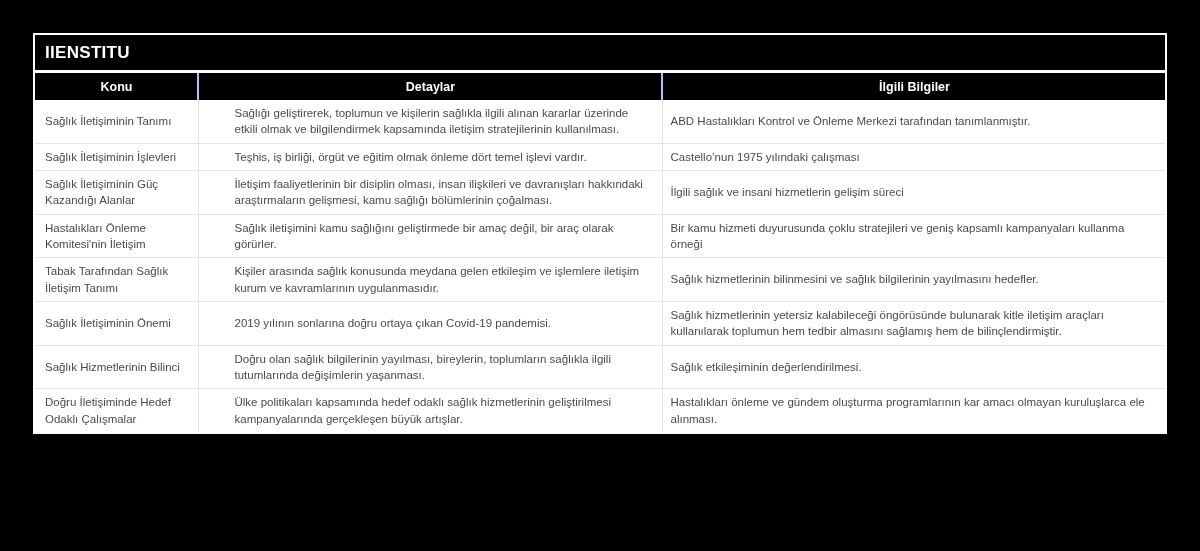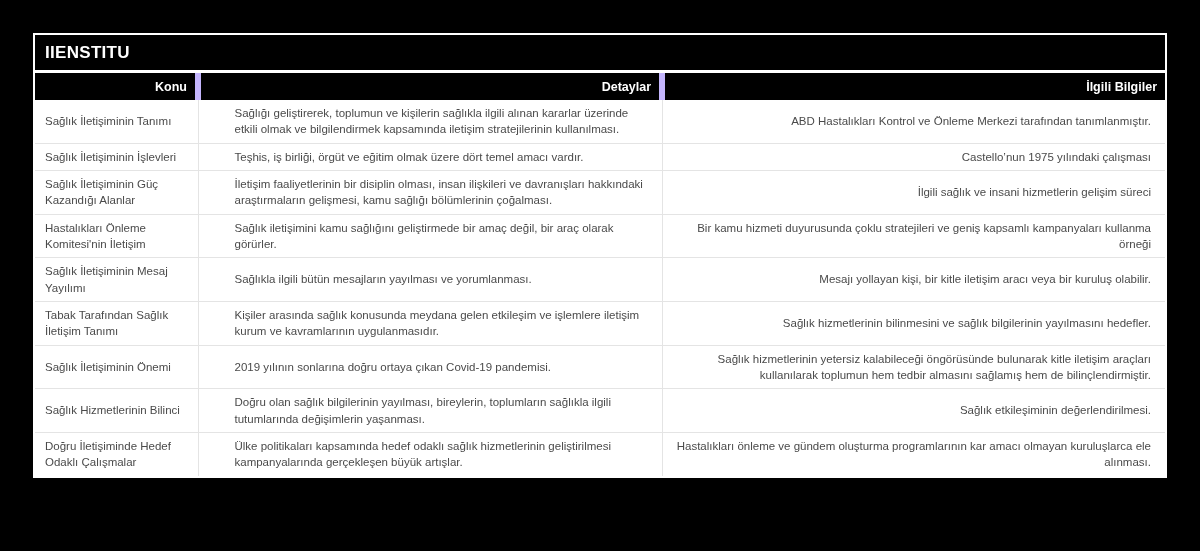--- a/index.html
+++ b/index.html
@@ -32,37 +32,37 @@
     table-layout: fixed;
   }
   col.c1 { width: 163px; }
   col.c2 { width: 464px; }
   col.c3 { width: 503px; }
   thead th {
     background: #000000;
     color: #ffffff;
     font-weight: bold;
     font-size: 12.5px;
-    text-align: right;
+    text-align: center;
     padding: 7px 8px 6px 9px;
     vertical-align: middle;
   }
-  thead th + th { border-left: 6px solid #c4b5fd; }
+  thead th + th { border-left: 2px solid #c4b5fd; }
   tbody td {
     background: #ffffff;
     color: #4a4a4a;
     font-size: 11.5px;
     line-height: 1.42;
     padding: 5px 14px 5px 10px;
     vertical-align: middle;
     border-top: 1px solid #e4e4e4;
   }
   tbody tr:first-child td { border-top: none; }
   tbody td + td { border-left: 1px solid #e4e4e4; padding-left: 36px; }
-  tbody td.col-ilgili { padding-left: 8px; text-align: right; }
+  tbody td.col-ilgili { padding-left: 8px; }
 </style>
 </head>
 <body>
 
 <div class="window">
   <div class="titlebar">
     <span>IIENSTITU</span>
   </div>
   <table class="data-table">
     <colgroup>
@@ -78,37 +78,32 @@
       </tr>
     </thead>
     <tbody>
       <tr>
         <td class="col-konu">Sağlık İletişiminin Tanımı</td>
         <td class="col-detaylar">Sağlığı geliştirerek, toplumun ve kişilerin sağlıkla ilgili alınan kararlar üzerinde etkili olmak ve bilgilendirmek kapsamında iletişim stratejilerinin kullanılması.</td>
         <td class="col-ilgili">ABD Hastalıkları Kontrol ve Önleme Merkezi tarafından tanımlanmıştır.</td>
       </tr>
       <tr>
         <td class="col-konu">Sağlık İletişiminin İşlevleri</td>
-        <td class="col-detaylar">Teşhis, iş birliği, örgüt ve eğitim olmak üzere dört temel amacı vardır.</td>
+        <td class="col-detaylar">Teşhis, iş birliği, örgüt ve eğitim olmak önleme dört temel işlevi vardır.</td>
         <td class="col-ilgili">Castello’nun 1975 yılındaki çalışması</td>
       </tr>
       <tr>
         <td class="col-konu">Sağlık İletişiminin Güç Kazandığı Alanlar</td>
         <td class="col-detaylar">İletişim faaliyetlerinin bir disiplin olması, insan ilişkileri ve davranışları hakkındaki araştırmaların gelişmesi, kamu sağlığı bölümlerinin çoğalması.</td>
         <td class="col-ilgili">İlgili sağlık ve insani hizmetlerin gelişim süreci</td>
       </tr>
       <tr>
         <td class="col-konu">Hastalıkları Önleme Komitesi'nin İletişim</td>
         <td class="col-detaylar">Sağlık iletişimini kamu sağlığını geliştirmede bir amaç değil, bir araç olarak görürler.</td>
         <td class="col-ilgili">Bir kamu hizmeti duyurusunda çoklu stratejileri ve geniş kapsamlı kampanyaları kullanma örneği</td>
-      </tr>
-      <tr>
-        <td class="col-konu">Sağlık İletişiminin Mesaj Yayılımı</td>
-        <td class="col-detaylar">Sağlıkla ilgili bütün mesajların yayılması ve yorumlanması.</td>
-        <td class="col-ilgili">Mesajı yollayan kişi, bir kitle iletişim aracı veya bir kuruluş olabilir.</td>
       </tr>
       <tr>
         <td class="col-konu">Tabak Tarafından Sağlık İletişim Tanımı</td>
         <td class="col-detaylar">Kişiler arasında sağlık konusunda meydana gelen etkileşim ve işlemlere iletişim kurum ve kavramlarının uygulanmasıdır.</td>
         <td class="col-ilgili">Sağlık hizmetlerinin bilinmesini ve sağlık bilgilerinin yayılmasını hedefler.</td>
       </tr>
       <tr>
         <td class="col-konu">Sağlık İletişiminin Önemi</td>
         <td class="col-detaylar">2019 yılının sonlarına doğru ortaya çıkan Covid-19 pandemisi.</td>
         <td class="col-ilgili">Sağlık hizmetlerinin yetersiz kalabileceği öngörüsünde bulunarak kitle iletişim araçları kullanılarak toplumun hem tedbir almasını sağlamış hem de bilinçlendirmiştir.</td>

